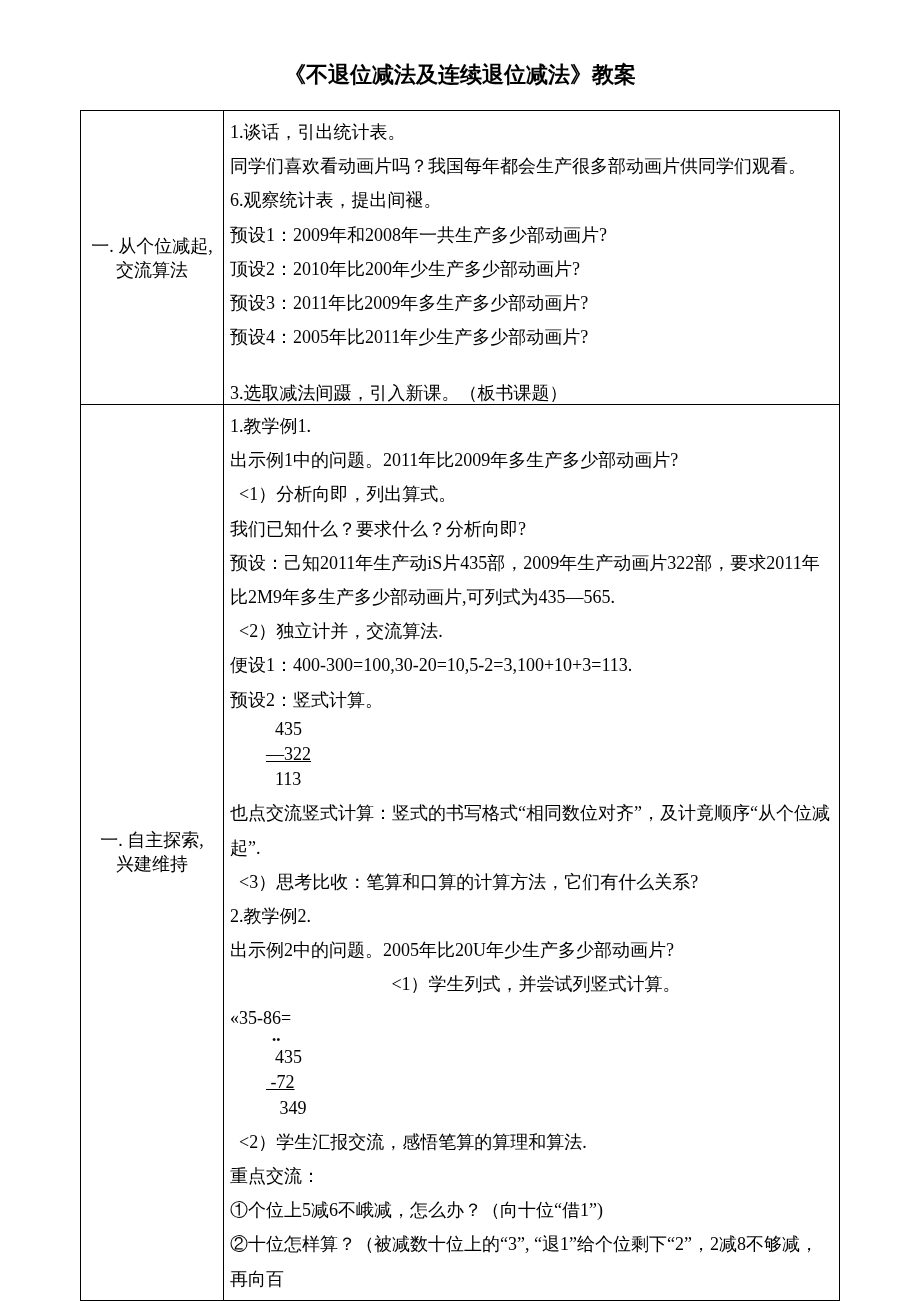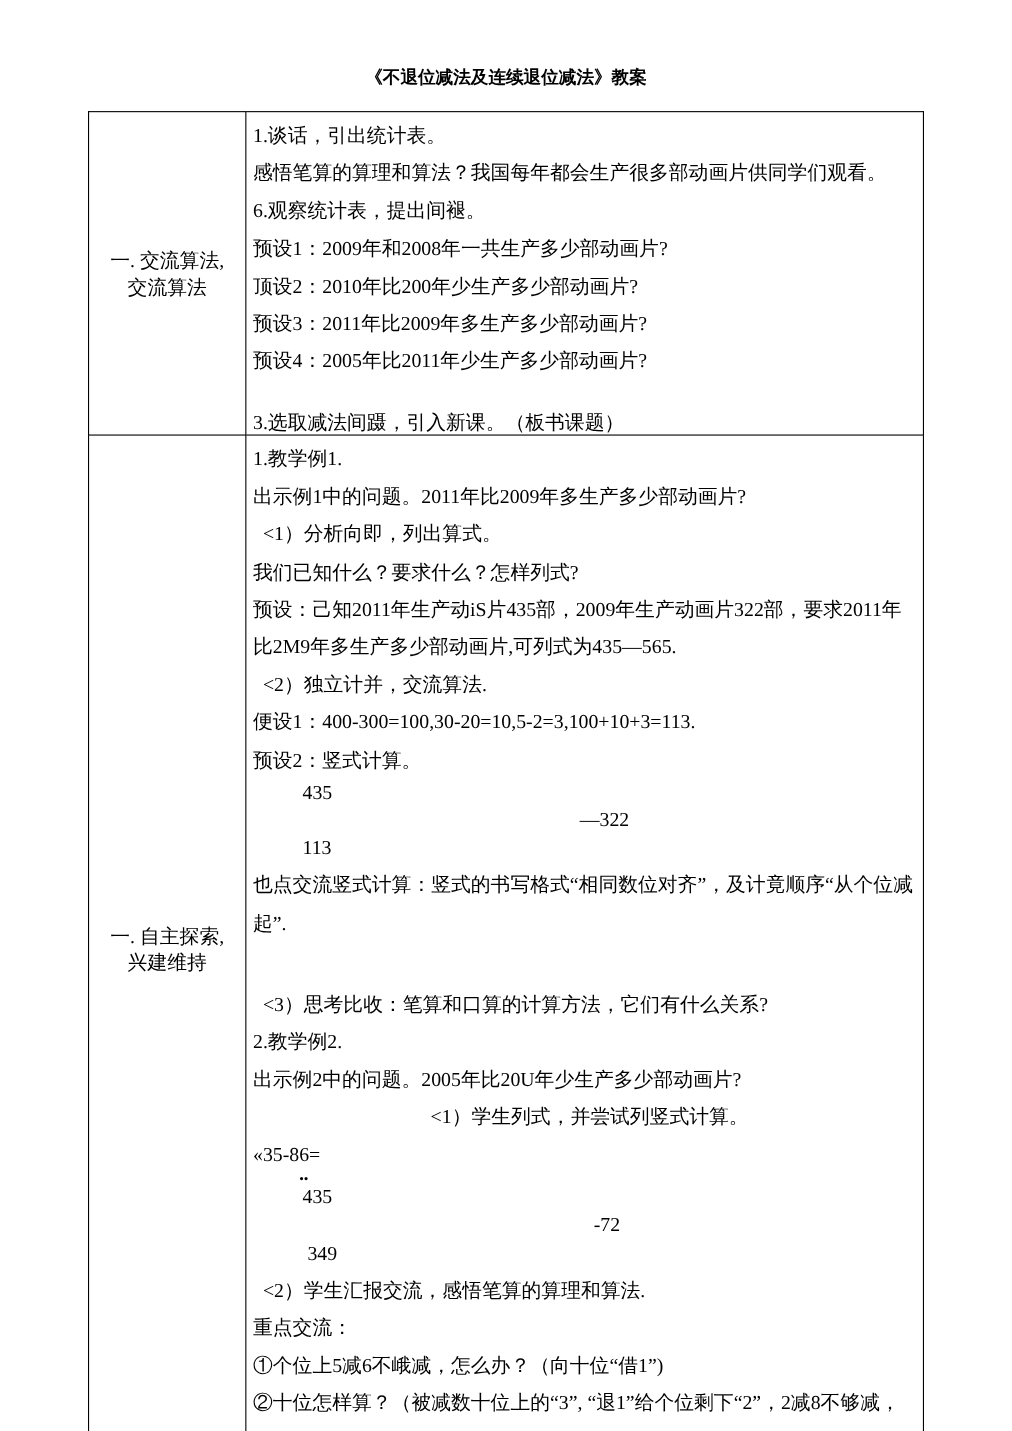--- a/index.html
+++ b/index.html
@@ -5,21 +5,21 @@
     body {
       margin: 0;
       padding: 40px 80px;
       font-family: "SimSun", "宋体", serif;
       font-size: 18px;
       background: #fff;
       color: #000;
     }
     h1 {
       text-align: center;
-      font-size: 16px;
+      font-size: 22px;
       font-weight: bold;
       margin: 20px 0;
     }
     table.main {
       border-collapse: collapse;
       width: 100%;
       table-layout: fixed;
     }
     table.main td {
       border: 1px solid #000;
@@ -41,21 +41,21 @@
       margin-left: 2em;
       font-family: inherit;
       line-height: 1.4;
       margin-top: 0;
       margin-bottom: 4px;
     }
     .calc-line {
       white-space: pre;
     }
     .underline {
-      text-align: center;
+      text-decoration: underline;
     }
     .dots {
       font-size: 12px;
       line-height: 0.8;
     }
     .cut-bottom {
       border-bottom: 1px solid #000;
       overflow: hidden;
       position: relative;
     }
@@ -65,56 +65,56 @@
   </style>
 </head>
 <body>
 
 <h1>《不退位减法及连续退位减法》教案</h1>
 
 <table class="main">
   <tbody>
       <tr>
     <td class="left-col">
-      <div>一. 交流算法,</div>
+      <div>一. 从个位减起,</div>
       <div>交流算法</div>
     </td>
     <td class="right-col cut-bottom">
       <div class="content-line">1.谈话，引出统计表。</div>
-      <div class="content-line">感悟笔算的算理和算法？我国每年都会生产很多部动画片供同学们观看。</div>
+      <div class="content-line">同学们喜欢看动画片吗？我国每年都会生产很多部动画片供同学们观看。</div>
       <div class="content-line">6.观察统计表，提出间褪。</div>
       <div class="content-line">预设1：2009年和2008年一共生产多少部动画片?</div>
       <div class="content-line">顶设2：2010年比200年少生产多少部动画片?</div>
       <div class="content-line">预设3：2011年比2009年多生产多少部动画片?</div>
       <div class="content-line">预设4：2005年比2011年少生产多少部动画片?</div>
       <div class="blank-gap"></div>
       <div class="content-line" style="margin-bottom:-10px;">3.选取减法间蹑，引入新课。（板书课题）</div>
     </td>
   </tr>
   <tr>
     <td class="left-col">
       <div>一. 自主探索,</div>
       <div>兴建维持</div>
     </td>
     <td class="right-col">
       <div class="content-line">1.教学例1.</div>
       <div class="content-line">出示例1中的问题。2011年比2009年多生产多少部动画片?</div>
       <div class="content-line" style="white-space:pre;">  &lt;1）分析向即，列出算式。</div>
-      <div class="content-line">我们已知什么？要求什么？怎样列式?</div>
+      <div class="content-line">我们已知什么？要求什么？分析向即?</div>
       <div class="content-line">预设：己知2011年生产动iS片435部，2009年生产动画片322部，要求2011年比2M9年多生产多少部动画片,可列式为435—565.</div>
       <div class="content-line" style="white-space:pre;">  &lt;2）独立计并，交流算法.</div>
       <div class="content-line">便设1：400-300=100,30-20=10,5-2=3,100+10+3=113.</div>
       <div class="content-line">预设2：竖式计算。</div>
       <div class="calc-block">
         <div class="calc-line">  435</div>
         <div class="calc-line underline">—322</div>
         <div class="calc-line">  113</div>
       </div>
       <div class="content-line">也点交流竖式计算：竖式的书写格式“相同数位对齐”，及计竟顺序“从个位减起”.</div>
-      <div class="content-line" style="white-space:pre;margin-top:40px;">  &lt;3）思考比收：笔算和口算的计算方法，它们有什么关系?</div>
+      <div class="content-line" style="white-space:pre;">  &lt;3）思考比收：笔算和口算的计算方法，它们有什么关系?</div>
       <div class="content-line">2.教学例2.</div>
       <div class="content-line">出示例2中的问题。2005年比20U年少生产多少部动画片?</div>
       <div class="content-line" style="white-space:pre;text-align:center;">  &lt;1）学生列式，并尝试列竖式计算。</div>
       <div class="content-line">«35-86=</div>
       <div class="calc-block">
         <div class="calc-line dots">  ••</div>
         <div class="calc-line">  435</div>
         <div class="calc-line underline"> -72</div>
         <div class="calc-line">   349</div>
       </div>

